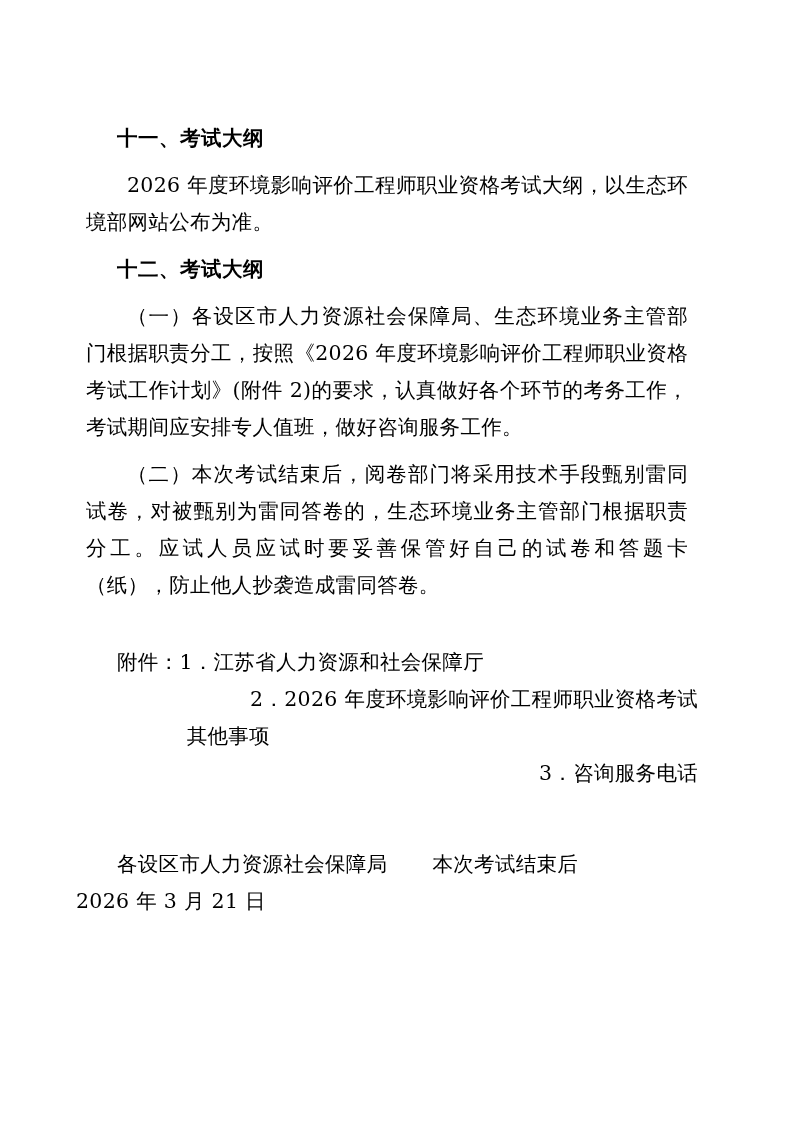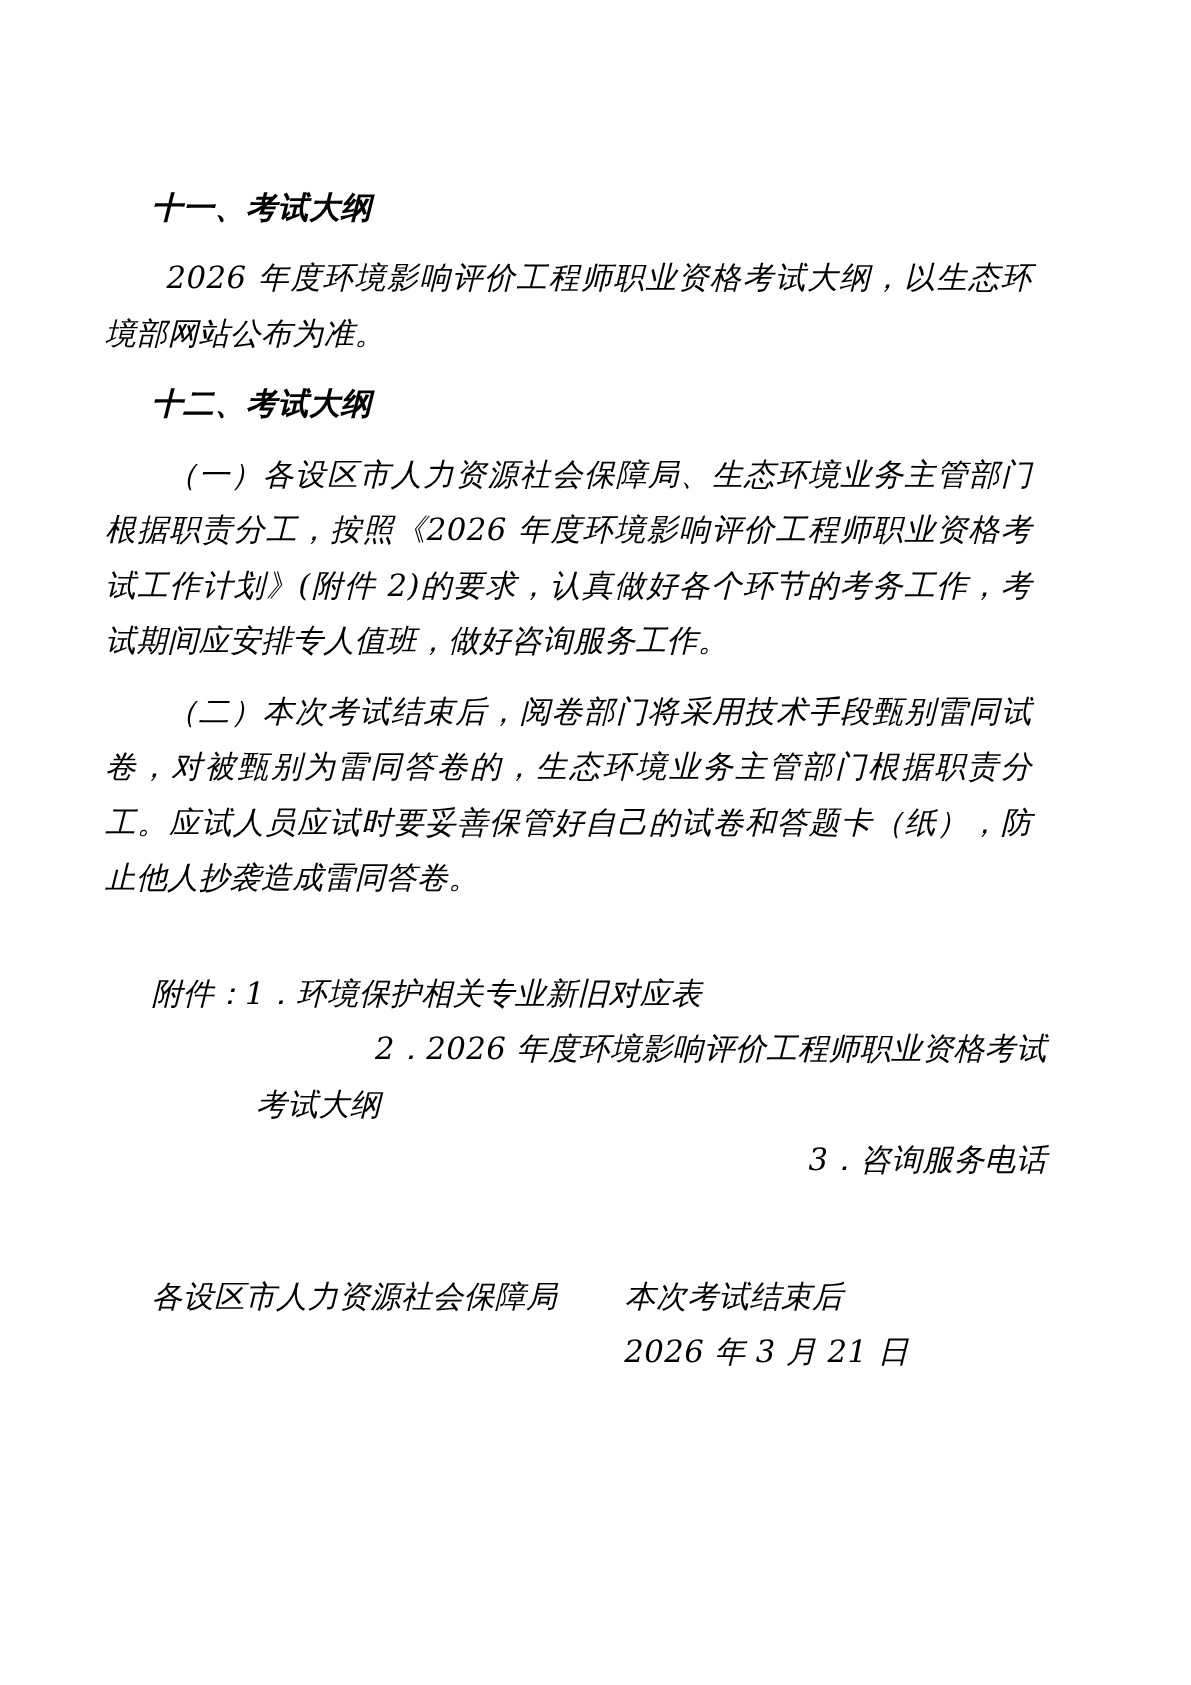--- a/index.html
+++ b/index.html
@@ -15,22 +15,21 @@
     position: relative;
     overflow: hidden;
   }
   .page {
     position: absolute;
     left: 0;
     top: 0;
     width: 794px;
     height: 1123px;
     box-sizing: border-box;
-    padding: 120px 96px 60px 60px;
-    font-style: italic;
+    padding: 120px 96px 60px 76px;
   }
   .doc-body {
     font-size: 20.5px;
     line-height: 37px;
   }
   h2.section-heading {
     font-size: 20.5px;
     line-height: 37px;
     font-weight: bold;
     margin: 0;
@@ -75,21 +74,21 @@
     display: block;
     text-indent: 2em;
     letter-spacing: 0.3px;
   }
   .sig-gap {
     display: inline-block;
     width: 2.2em;
   }
   .date-row {
     display: block;
-    text-align: right;
+    text-align: left;
     padding-right: 92px;
     letter-spacing: 0.3px;
   }
 </style>
 </head>
 <body>
 
 <div class="page">
   <div class="doc-body">
 
@@ -99,25 +98,25 @@
 
     <h2 class="section-heading">十二、考试大纲</h2>
 
     <p class="para">（一）各设区市人力资源社会保障局、生态环境业务主管部门根据职责分工，按照《2026 年度环境影响评价工程师职业资格考试工作计划》(附件 2)的要求，认真做好各个环节的考务工作，考试期间应安排专人值班，做好咨询服务工作。</p>
 
     <p class="para">（二）本次考试结束后，阅卷部门将采用技术手段甄别雷同试卷，对被甄别为雷同答卷的，生态环境业务主管部门根据职责分工。应试人员应试时要妥善保管好自己的试卷和答题卡（纸），防止他人抄袭造成雷同答卷。</p>
 
     <div class="spacer-md"></div>
 
     <div class="attach-block">
-      <span class="attach-line"><span>附件：</span><span>1．</span><span>环境保护相关专业新旧对应表</span></span>
+      <span class="attach-line"><span>附件：</span><span>1．</span><span>江苏省人力资源和社会保障厅</span></span>
 
       <span class="attach-line indent-item"><span>2．</span><span>2026 年度环境影响评价工程师职业资格考试</span></span>
 
-      <span class="attach-line indent-cont">考试大纲</span>
+      <span class="attach-line indent-cont">其他事项</span>
 
       <span class="attach-line indent-item"><span>3．</span><span>咨询服务电话</span></span>
     </div>
 
     <div class="spacer-lg"></div>
 
     <div class="signature">
       <span class="sig-row"><span>各设区市人力资源社会保障局</span><span class="sig-gap"></span><span>本次考试结束后</span></span>
       <span class="date-row">2026 年 3 月 21 日</span>
     </div>

